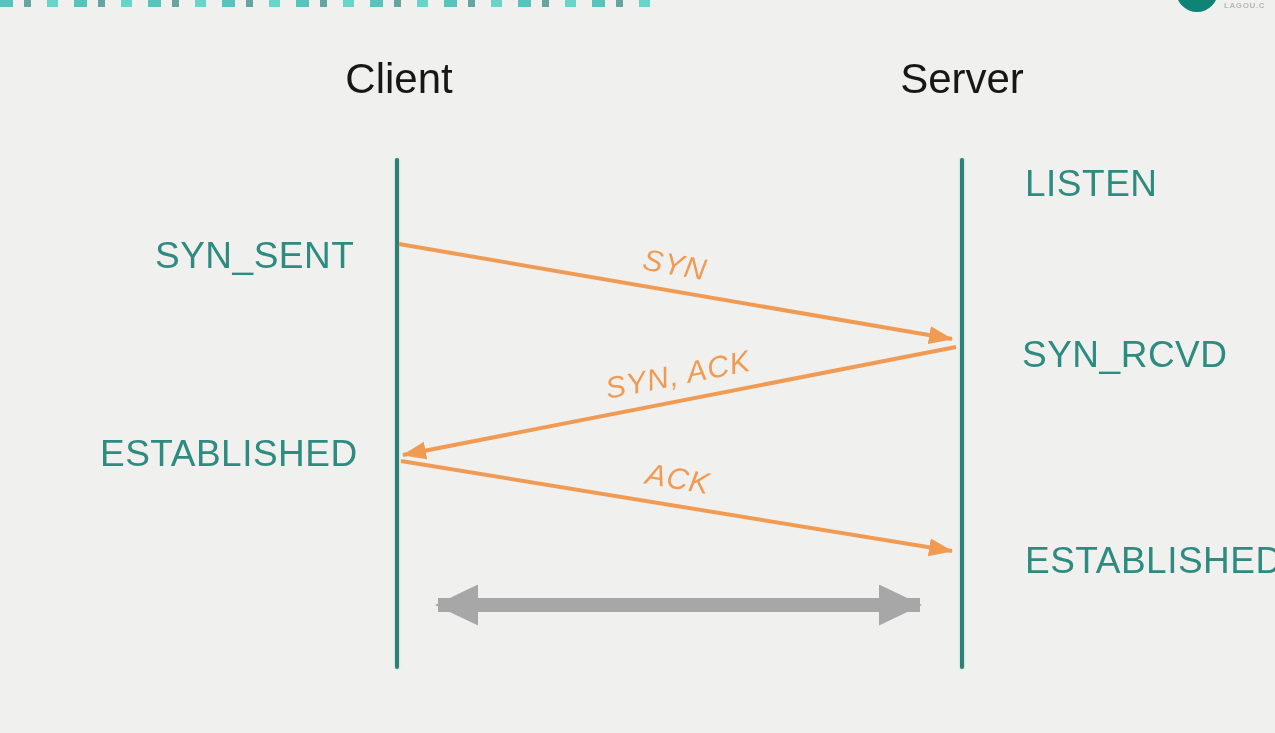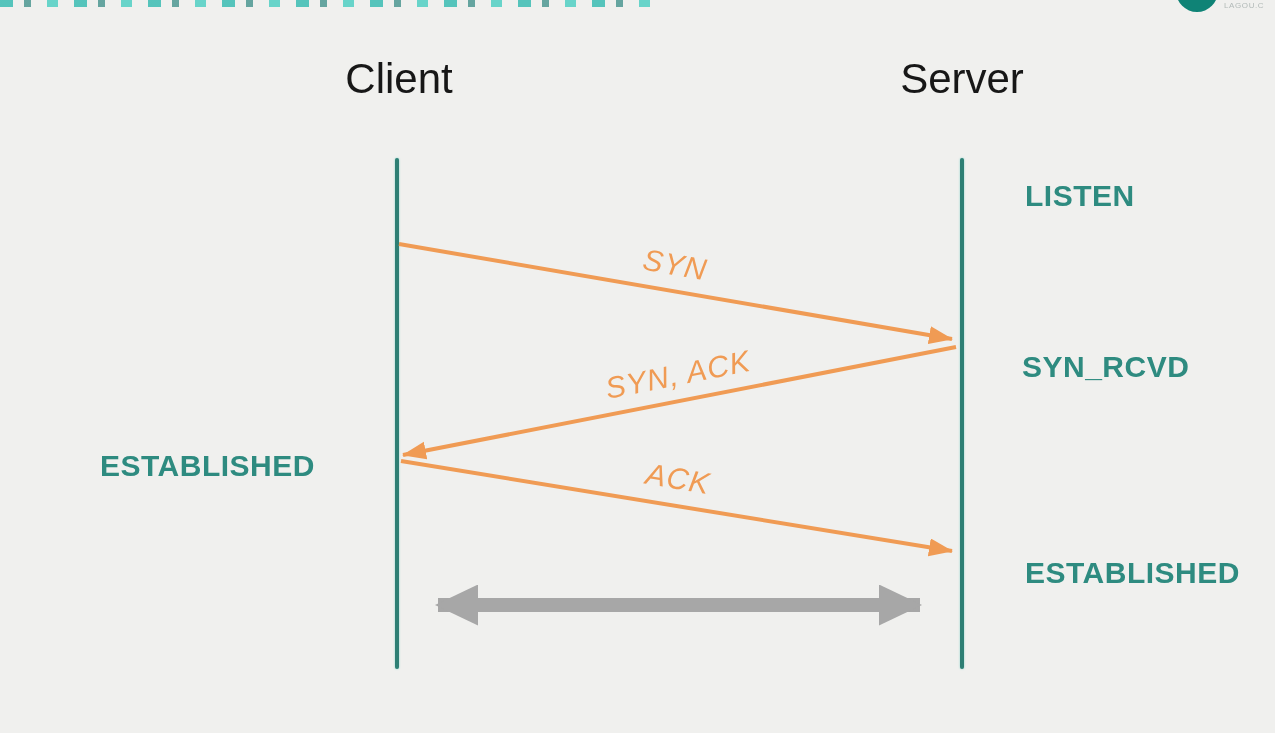--- a/index.html
+++ b/index.html
@@ -21,42 +21,42 @@
     filter:blur(.7px);
   }
 
   
   .logo-circle{
     position:absolute;left:1176px;top:-30px;width:42px;height:42px;
     border-radius:50%;background:var(--logoCircle);
   }
   .logo-text{
     position:absolute;left:1224px;top:1px;font-size:8px;letter-spacing:.6px;
-    color:var(--logoText);font-weight:400;white-space:nowrap;
+    color:var(--logoText);font-weight:700;white-space:nowrap;
   }
 
   .actor-label{
     position:absolute;top:55px;width:200px;text-align:center;
     font-size:42px;color:var(--text);
   }
   .actor-client{left:299px;}
   .actor-server{left:862px;}
 
   .lifeline{
     position:absolute;top:158px;width:4px;height:511px;
     background:var(--lifeline);
     box-shadow:0 0 2px rgba(120,210,200,.9);
     border-radius:2px;
   }
   .lifeline-client{left:395px;}
   .lifeline-server{left:960px;}
 
   .state-label{
-    position:absolute;font-size:30px;font-weight:700;color:var(--teal);
-    letter-spacing:.5px;white-space:nowrap;margin-top:16px;
+    position:absolute;font-size:37px;font-weight:400;color:var(--teal);
+    letter-spacing:.5px;white-space:nowrap;
   }
   .st-syn-sent{left:155px;top:235px;}
   .st-established-l{left:100px;top:433px;}
   .st-listen{left:1025px;top:163px;}
   .st-syn-rcvd{left:1022px;top:334px;}
   .st-established-r{left:1025px;top:540px;}
 
   .msg-label{
     position:absolute;font-size:30px;font-style:italic;color:var(--orange);
     white-space:nowrap;transform-origin:center;letter-spacing:1px;
@@ -98,20 +98,21 @@
       <marker id="mGrL" orient="auto" markerUnits="userSpaceOnUse" markerWidth="46" markerHeight="42" refX="3" refY="20.5">
         <path class="head-gray" d="M43,0 L0,20.5 L43,41 Z"></path>
       </marker>
     </defs>
     <line class="wire-orange" x1="399" y1="244" x2="952" y2="339" marker-end="url(#mOr)"></line>
     <line class="wire-orange" x1="956" y1="347" x2="403" y2="455" marker-end="url(#mOr)"></line>
     <line class="wire-orange" x1="401" y1="461" x2="952" y2="551" marker-end="url(#mOr)"></line>
     <line class="wire-gray" x1="438" y1="605" x2="920" y2="605" marker-start="url(#mGrL)" marker-end="url(#mGrR)"></line>
   </svg>
 
+  <div class="state-label st-syn-sent">SYN_SENT</div>
   <div class="state-label st-established-l">ESTABLISHED</div>
 
   <div class="state-label st-listen">LISTEN</div>
   <div class="state-label st-syn-rcvd">SYN_RCVD</div>
   <div class="state-label st-established-r">ESTABLISHED</div>
 
   <div class="msg-label msg-syn">SYN</div>
   <div class="msg-label msg-synack">SYN, ACK</div>
   <div class="msg-label msg-ack">ACK</div>
 

